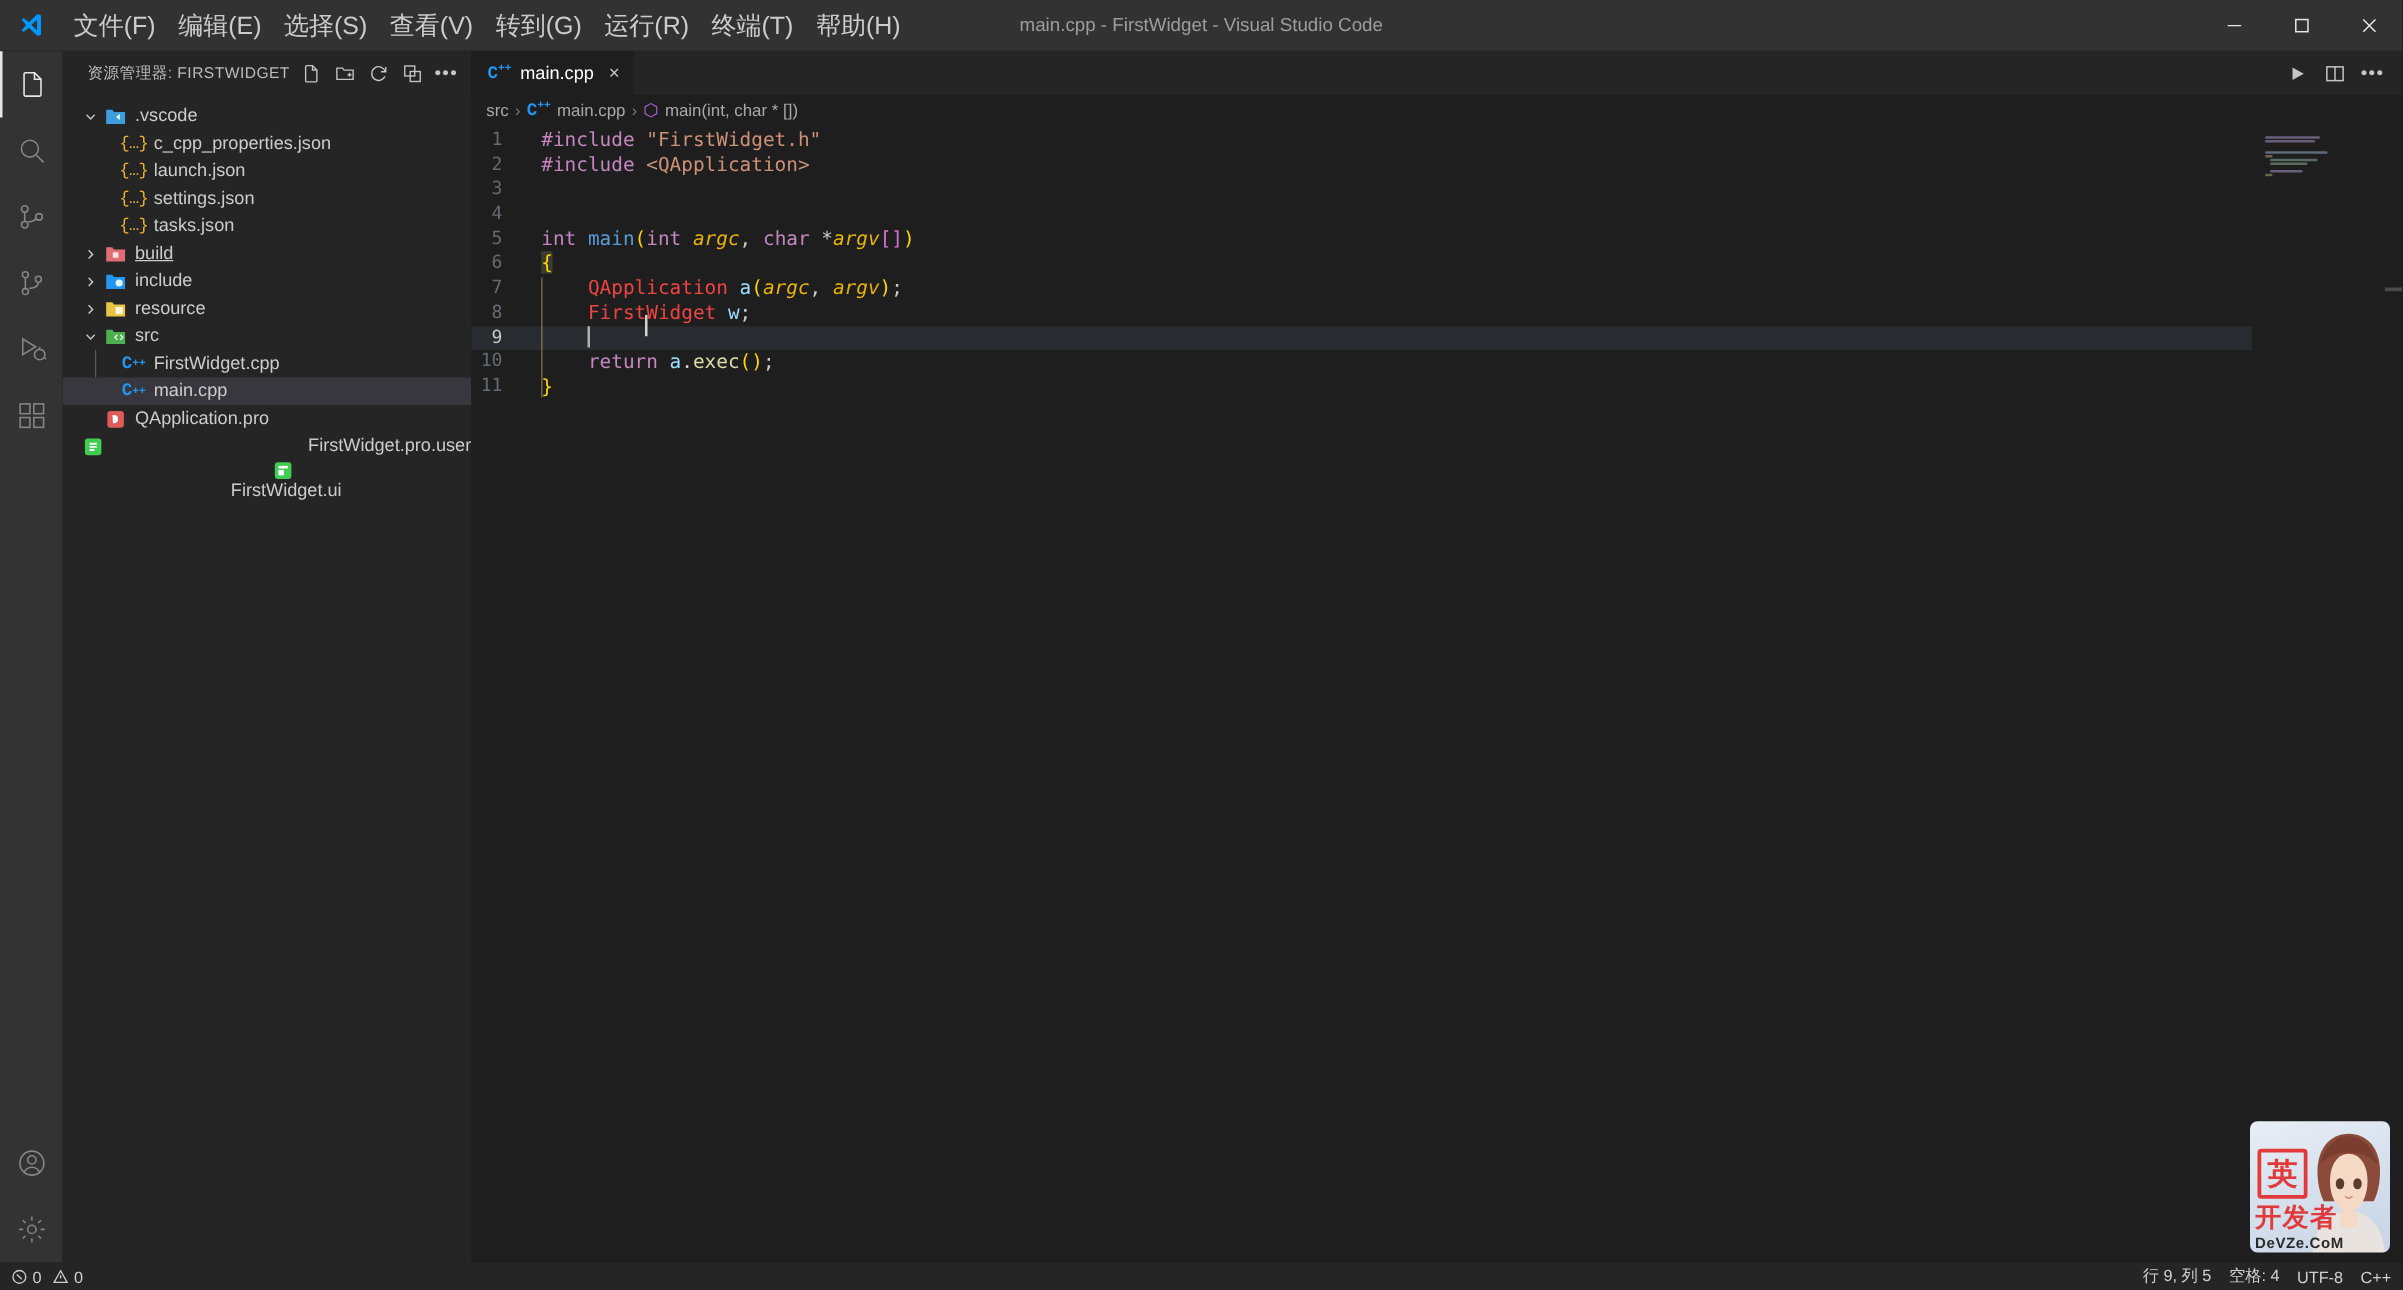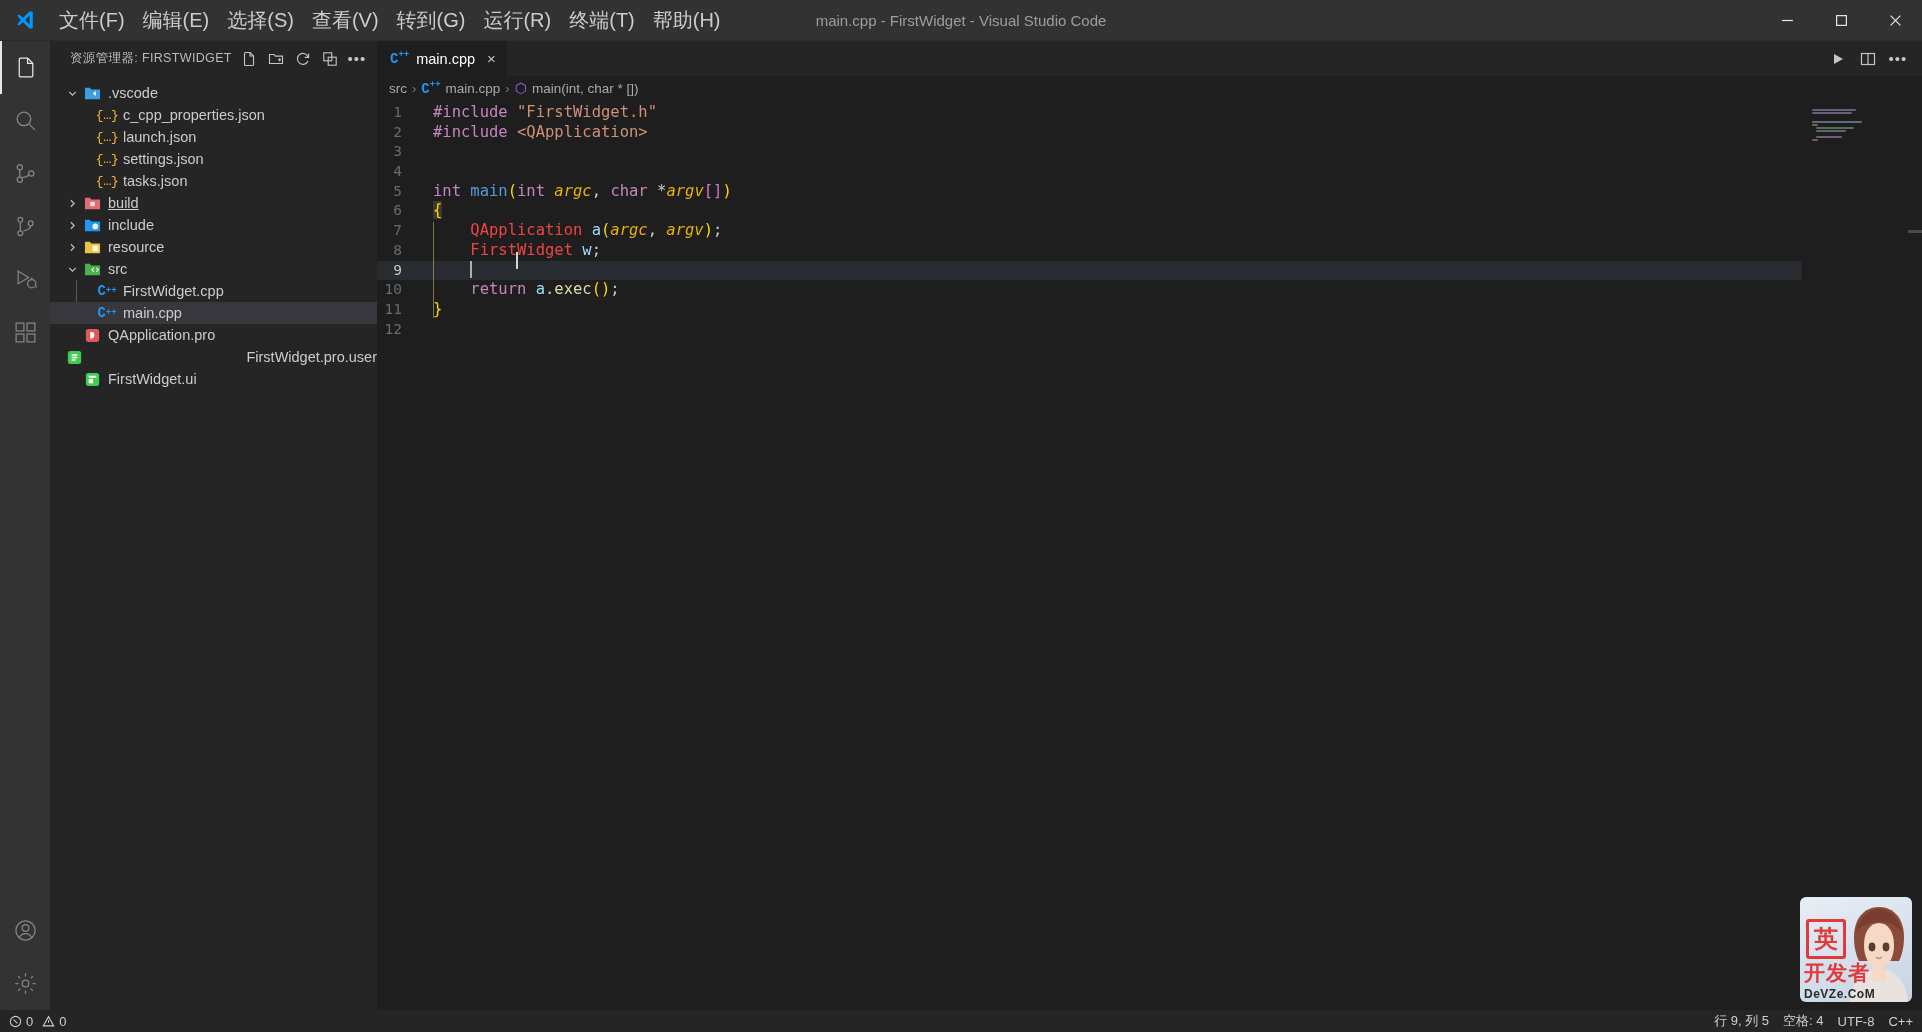--- a/index.html
+++ b/index.html
@@ -170,21 +170,21 @@
   .wm-stamp {
     position:absolute; left:6px; top:22px; width:40px; height:40px;
     border:3px solid #e03a3a; border-radius:3px; display:flex;
     align-items:center; justify-content:center;
     color:#e03a3a; font-size:24px; font-family:"DejaVu Serif",serif; font-weight:bold;
   }
   .wm-band {
     position:absolute; left:0; right:0; bottom:0; height:38px;
     display:flex; flex-direction:column; justify-content:center; padding-left:4px;
   }
-  .wm-cn { color:#e03a3a; font-size:21px; font-weight:bold; letter-spacing:1px; line-height:1; font-family:Liberation Mono, monospace; }
+  .wm-cn { color:#e03a3a; font-size:21px; font-weight:bold; letter-spacing:1px; line-height:1; font-family:Liberation Serif, serif; }
   .wm-en { color:#2a2a2a; font-size:12px; font-weight:bold; letter-spacing:.5px; line-height:1.5; }
 </style>
 </head>
 <body>
 
 <div class="app">
 
   <div class="titlebar">
     <div class="vscode-logo">
       <svg viewBox="0 0 24 24">
@@ -434,21 +434,21 @@
         </div>
         <div class="row" style="padding-left:13px;justify-content:space-between;">
           <span class="ficon">
               <svg viewBox="0 0 18 18">
                 <rect x="2" y="2" width="14" height="14" rx="2.5" fill="#41cd52"></rect>
                 <path d="M6 5.5h6v1.6H6zM6 8.2h6v1.6H6zM6 10.9h4v1.6H6z" fill="#fff"></path>
               </svg>
             </span>
           <span>FirstWidget.pro.user</span>
         </div>
-        <div class="row" style="padding-left:31px;">
+        <div class="row" style="padding-left:31px;flex-direction:column;">
           <span class="ficon">
               <svg viewBox="0 0 18 18">
                 <rect x="2" y="2" width="14" height="14" rx="2.5" fill="#41cd52"></rect>
                 <rect x="5" y="5" width="8" height="2.2" fill="#fff"></rect>
                 <rect x="5" y="8.4" width="4.6" height="4.6" fill="#fff"></rect>
               </svg>
             </span>
           <span>FirstWidget.ui</span>
         </div>
       </div>
@@ -534,24 +534,20 @@
             <span class="gutter">9</span>
             <span class="ctext">    <span class="cursor"></span>   <span style="position:relative;"><span class="ibeam" style="left:16px;top:-9px;"></span></span></span>
           </div>
           <div class="cline">
             <span class="gutter">10</span>
             <span class="ctext">    <span class="kw">return</span> <span class="var">a</span><span class="punc">.</span><span class="fn">exec</span><span class="br-y">()</span><span class="punc">;</span></span>
           </div>
           <div class="cline">
             <span class="gutter">11</span>
             <span class="ctext"><span class="br-y">}</span></span>
-          </div>
-          <div class="cline">
-            <span class="gutter">12</span>
-            <span class="ctext"></span>
           </div>
 
           <div class="indent-line" style="left:56px; top:122px; height:96px;"></div>
         </div>
 
         <div class="minimap">
           <div class="mm-line" style="width:44px;background:#6a5f7a;"></div>
           <div class="mm-line" style="width:40px;background:#6a5f7a;"></div>
           <div class="mm-line" style="width:0;"></div>
           <div class="mm-line" style="width:0;"></div>

